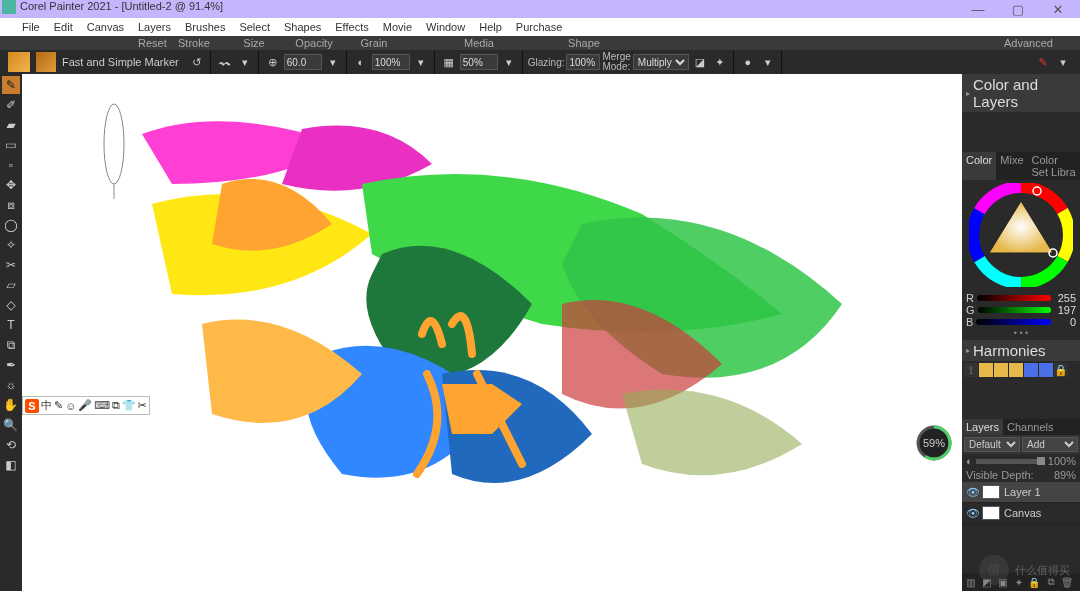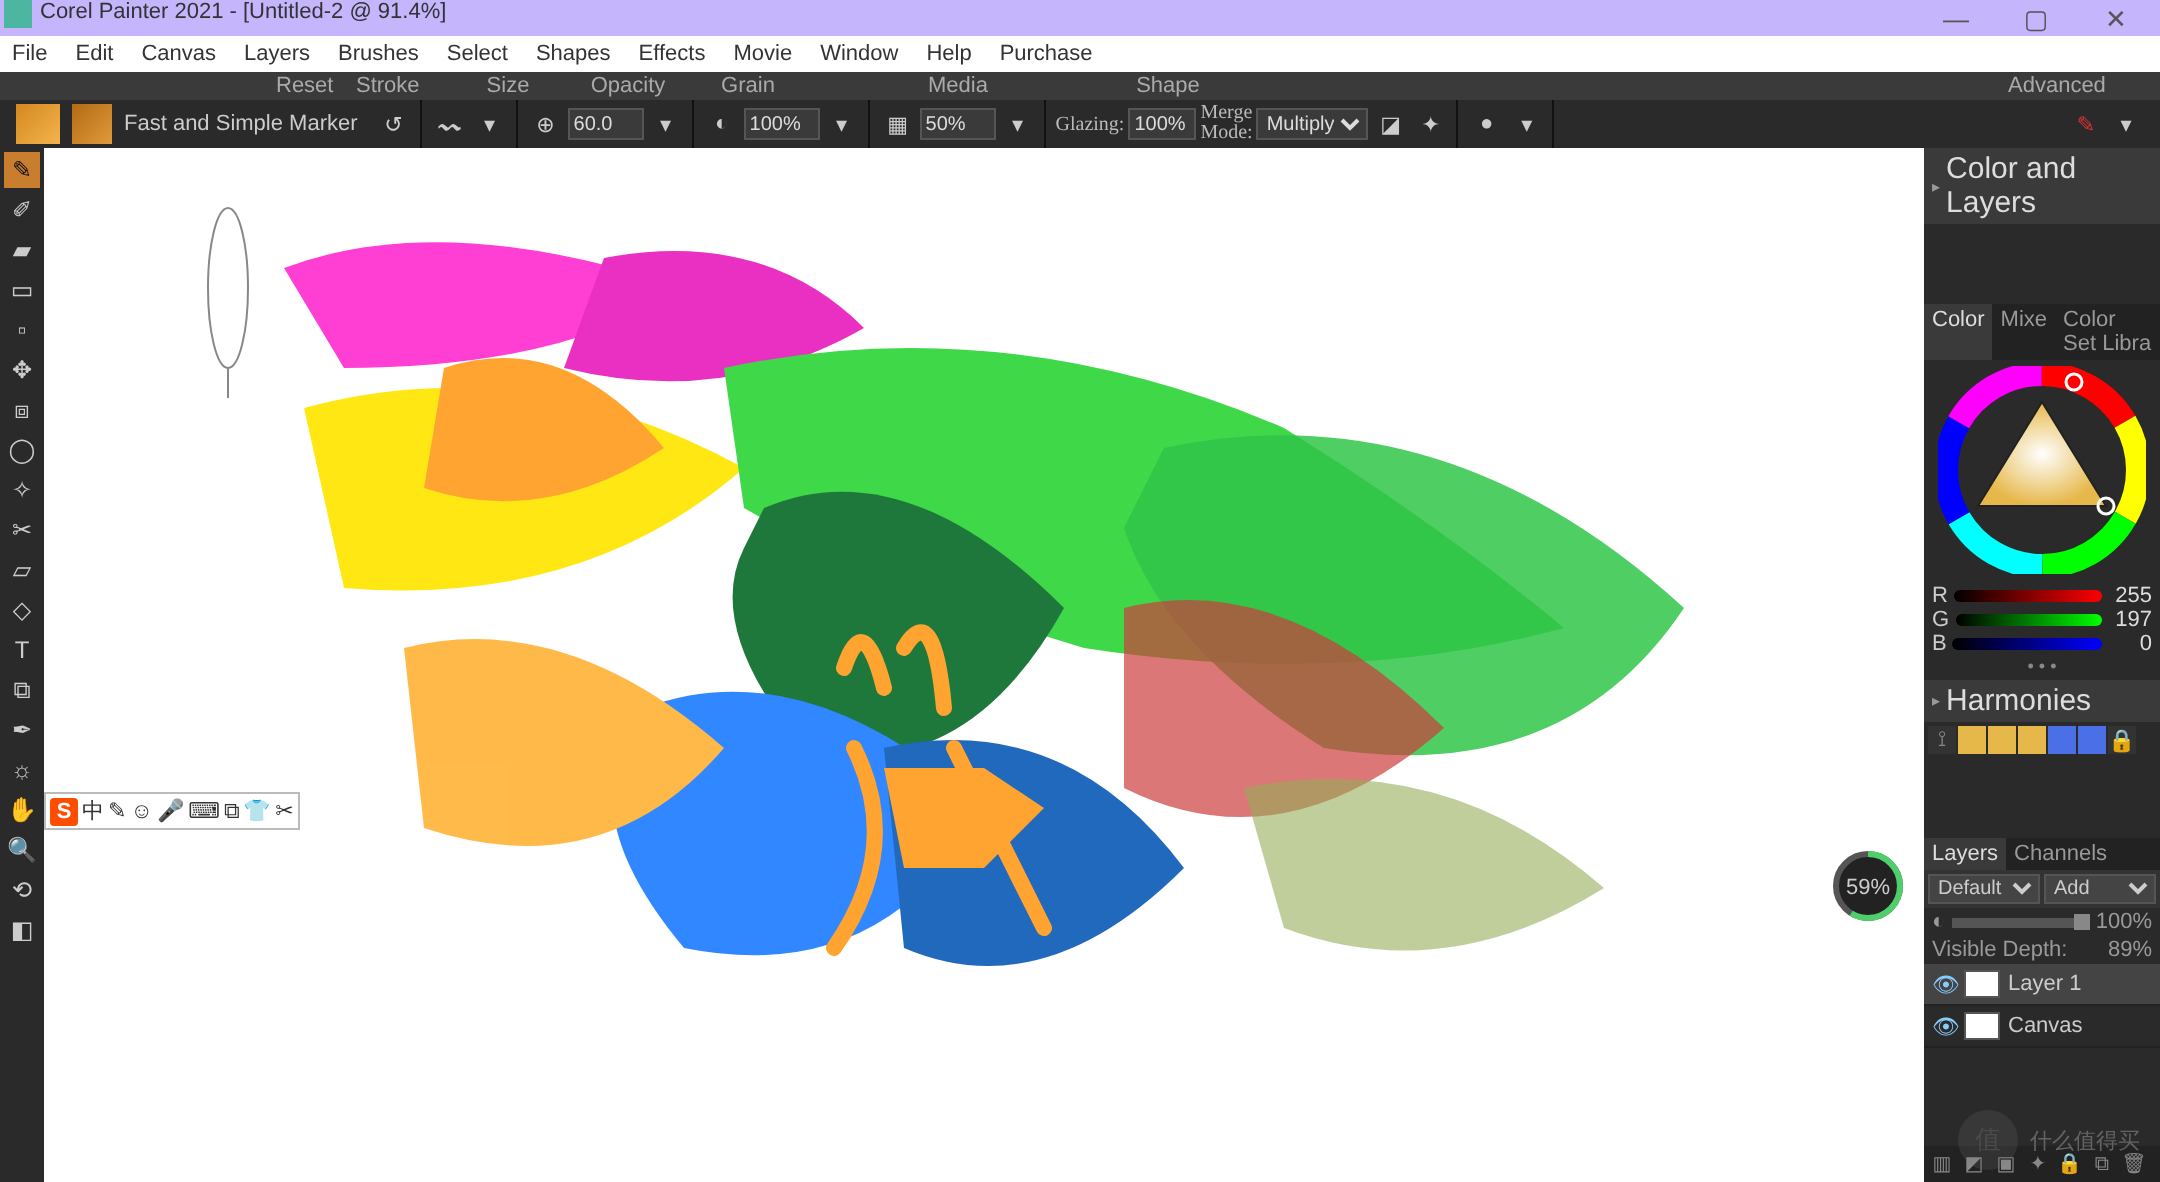--- a/index.html
+++ b/index.html
@@ -2,25 +2,25 @@
 <html><head>
 <meta charset="utf-8">
 <style>
 * { margin: 0; padding: 0; box-sizing: border-box; font-family: "Segoe UI", Tahoma, sans-serif; font-size: 11px; user-select: none; }
 html, body { width: 1080px; height: 591px; overflow: hidden; background: #fff; }
 .titlebar { height: 18px; background: #c4b5fd; display: flex; padding: 0 2px; color: #333; }
 .titlebar .app-icon { width: 14px; height: 14px; background: #4db6a0; margin-right: 4px; }
 .titlebar .title { flex: 1; font-size: 11px; }
 .titlebar .win-controls { display: flex; gap: 0; }
 .titlebar .win-controls div { width: 40px; height: 18px; display: flex; align-items: center; justify-content: center; color: #555; font-size: 13px; }
-.menubar { height: 18px; background: #fff; display: flex; align-items: center; padding: 0 0; gap: 2px; }
+.menubar { height: 18px; background: #fff; display: flex; align-items: center; padding: 0 16px; gap: 2px; }
 .menubar span { padding: 1px 6px; color: #333; font-size: 11px; }
 .propbar { height: 24px; background: #2a2a2a; color: #ccc; display: flex; align-items: center; padding: 0 4px; gap: 1px; }
 .propbar .grp { display: flex; align-items: center; gap: 2px; padding: 0 4px; border-right: 1px solid #111; height: 100%; }
-.propbar .lbl { color: #bbb; font-size: 10px; font-family: Liberation Serif, serif; }
+.propbar .lbl { color: #bbb; font-size: 10px; }
 .propbar .icon-btn { width: 18px; height: 18px; display: flex; align-items: center; justify-content: center; color: #ccc; }
 .propbar input { width: 38px; height: 16px; background: #3a3a3a; border: 1px solid #555; color: #ddd; font-size: 10px; padding: 0 2px; }
 .propbar select { height: 16px; background: #3a3a3a; border: 1px solid #555; color: #ddd; font-size: 10px; }
 .prophead { height: 14px; background: #3a3a3a; color: #aaa; display: flex; align-items: center; font-size: 10px; justify-content: space-between; }
 .prophead span { padding: 0 4px; }
 .main { display: flex; height: calc(591px - 18px - 18px - 14px - 24px); }
 .toolbox { width: 22px; background: #2a2a2a; display: flex; flex-direction: column; align-items: center; padding-top: 2px; gap: 2px; }
 .toolbox .tool { width: 18px; height: 18px; display: flex; align-items: center; justify-content: center; color: #ccc; font-size: 12px; }
 .toolbox .tool.active { background: #c97d2e; color: #111; }
 .canvas-area { flex: 1; background: #fff; position: relative; overflow: hidden; }

